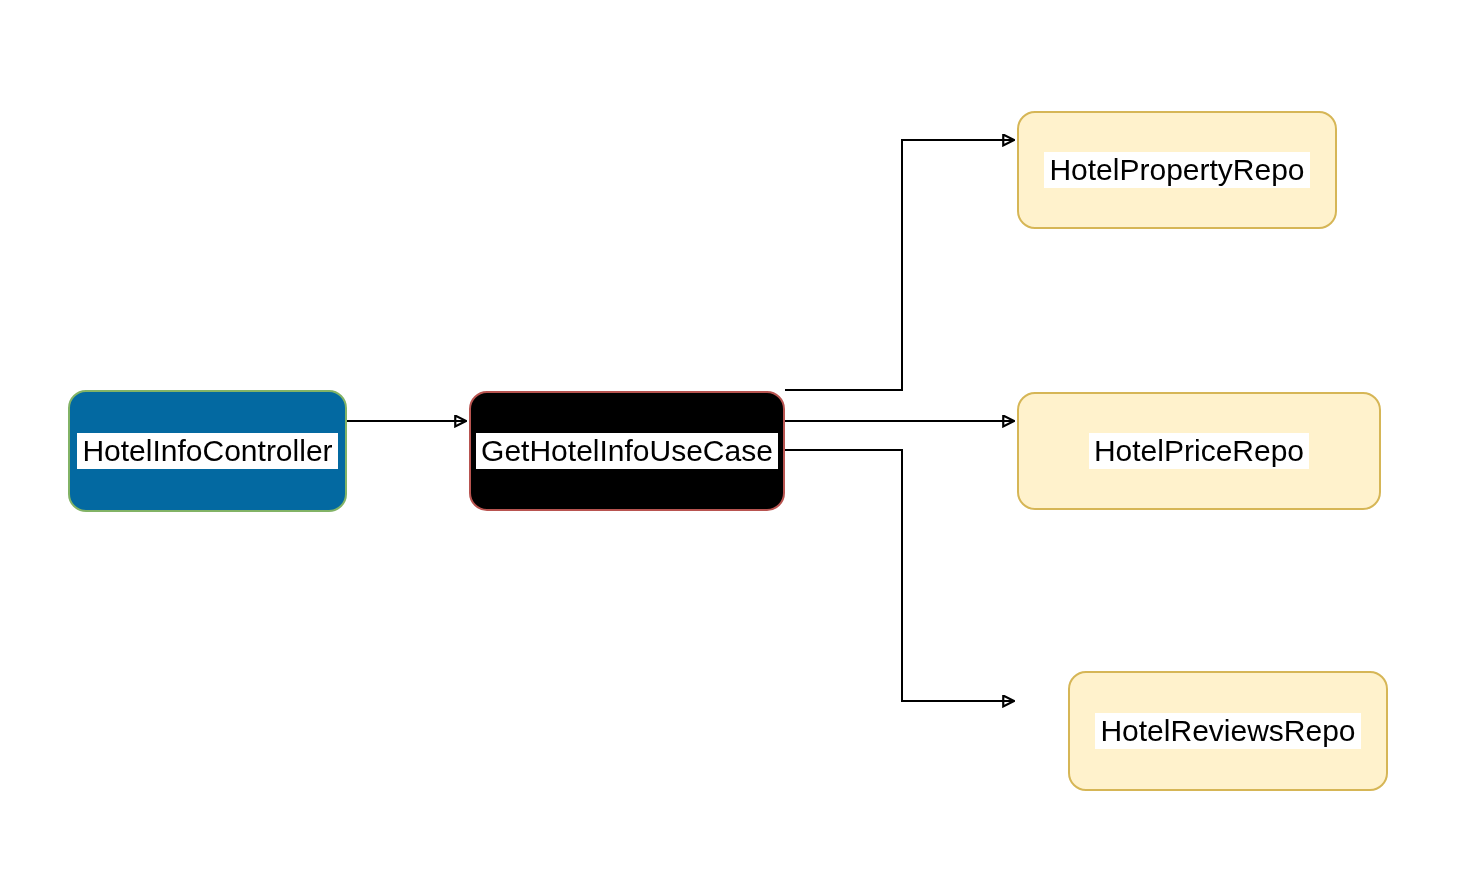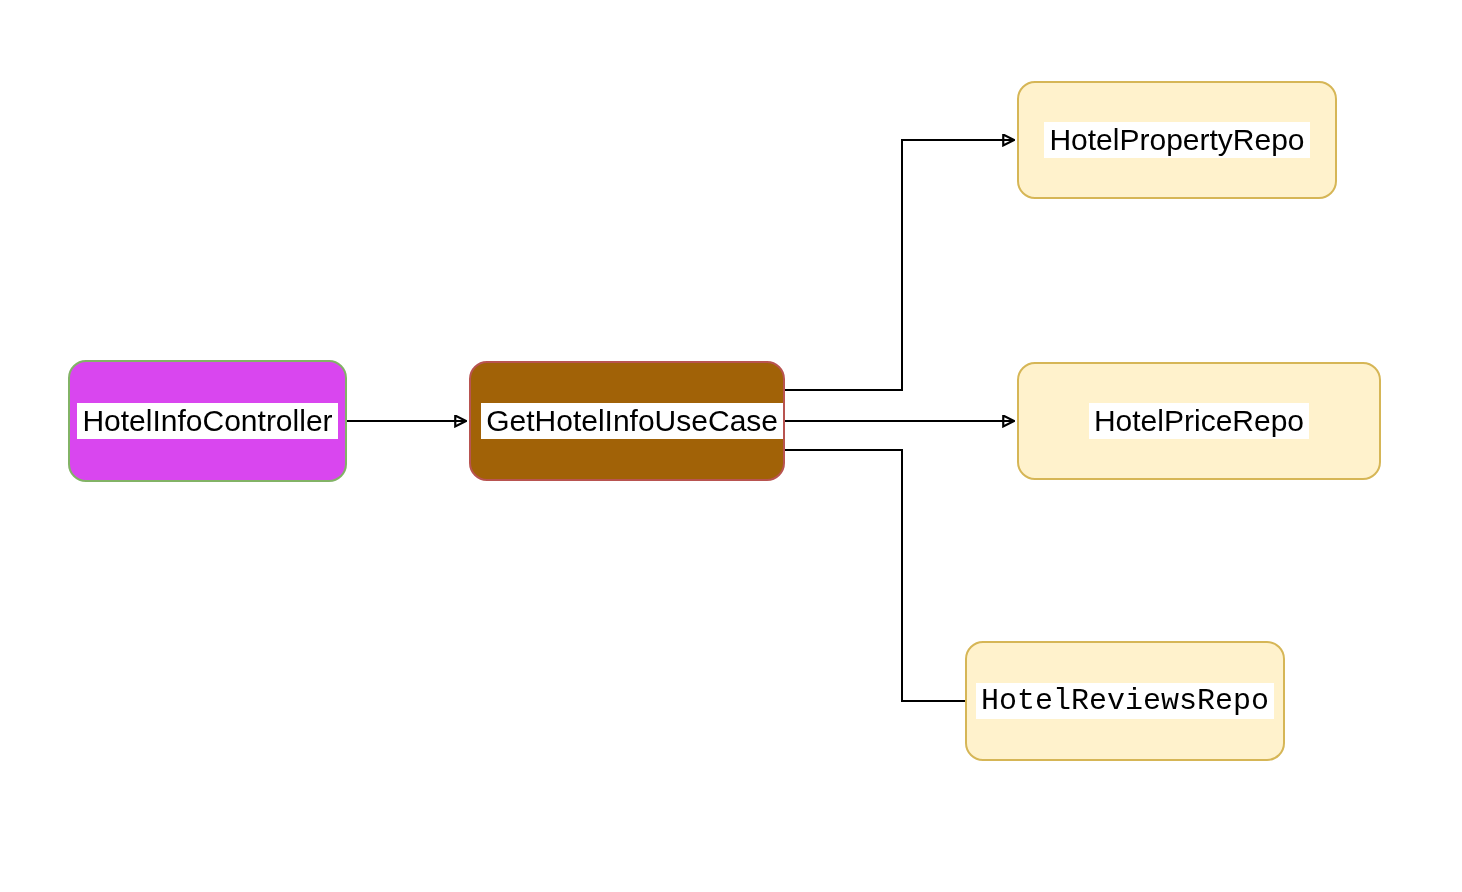--- a/index.html
+++ b/index.html
@@ -28,48 +28,48 @@
     stroke-width: 2;
   }
   .node {
     position: absolute;
     box-sizing: border-box;
     border-radius: 18px;
     border: 2px solid;
     display: flex;
     align-items: center;
     justify-content: center;
+    margin-top: 30px;
   }
   .node-green {
-    background: #d946ef;
+    background: #0369a1;
     border-color: #82b366;
   }
   .node-red {
-    background: #a16207;
+    background: #000000;
     border-color: #b85450;
-    justify-content: flex-end;
   }
   .node-yellow {
     background: #fff2cc;
     border-color: #d6b656;
   }
   .node-label {
     background: #ffffff;
     color: #000000;
     font-size: 30px;
     line-height: 36px;
     padding: 0 5px;
     white-space: nowrap;
   }
   
   #node-controller   { left: 68px;   top: 360px; width: 279px; height: 122px; }
   #node-usecase      { left: 469px;  top: 361px; width: 316px; height: 120px; }
   #node-propertyrepo { left: 1017px; top: 81px;  width: 320px; height: 118px; }
   #node-pricerepo    { left: 1017px; top: 362px; width: 364px; height: 118px; }
-  #node-reviewsrepo  { left: 965px; top: 641px; width: 320px; height: 120px; font-family: Liberation Mono, monospace; }
+  #node-reviewsrepo  { left: 1068px; top: 641px; width: 320px; height: 120px; }
 </style>
 </head>
 <body>
 
 <div class="canvas">
 
   <svg class="edges-layer" width="1462" height="892" viewBox="0 0 1462 892" xmlns="http://www.w3.org/2000/svg">
     <defs>
       <marker id="arrowhead" viewBox="0 0 12 12" refX="10" refY="6" markerWidth="13" markerHeight="13" markerUnits="userSpaceOnUse" orient="auto">
         <path d="M1,1 L11,6 L1,11 Z" fill="#000000" stroke="#000000"></path>

